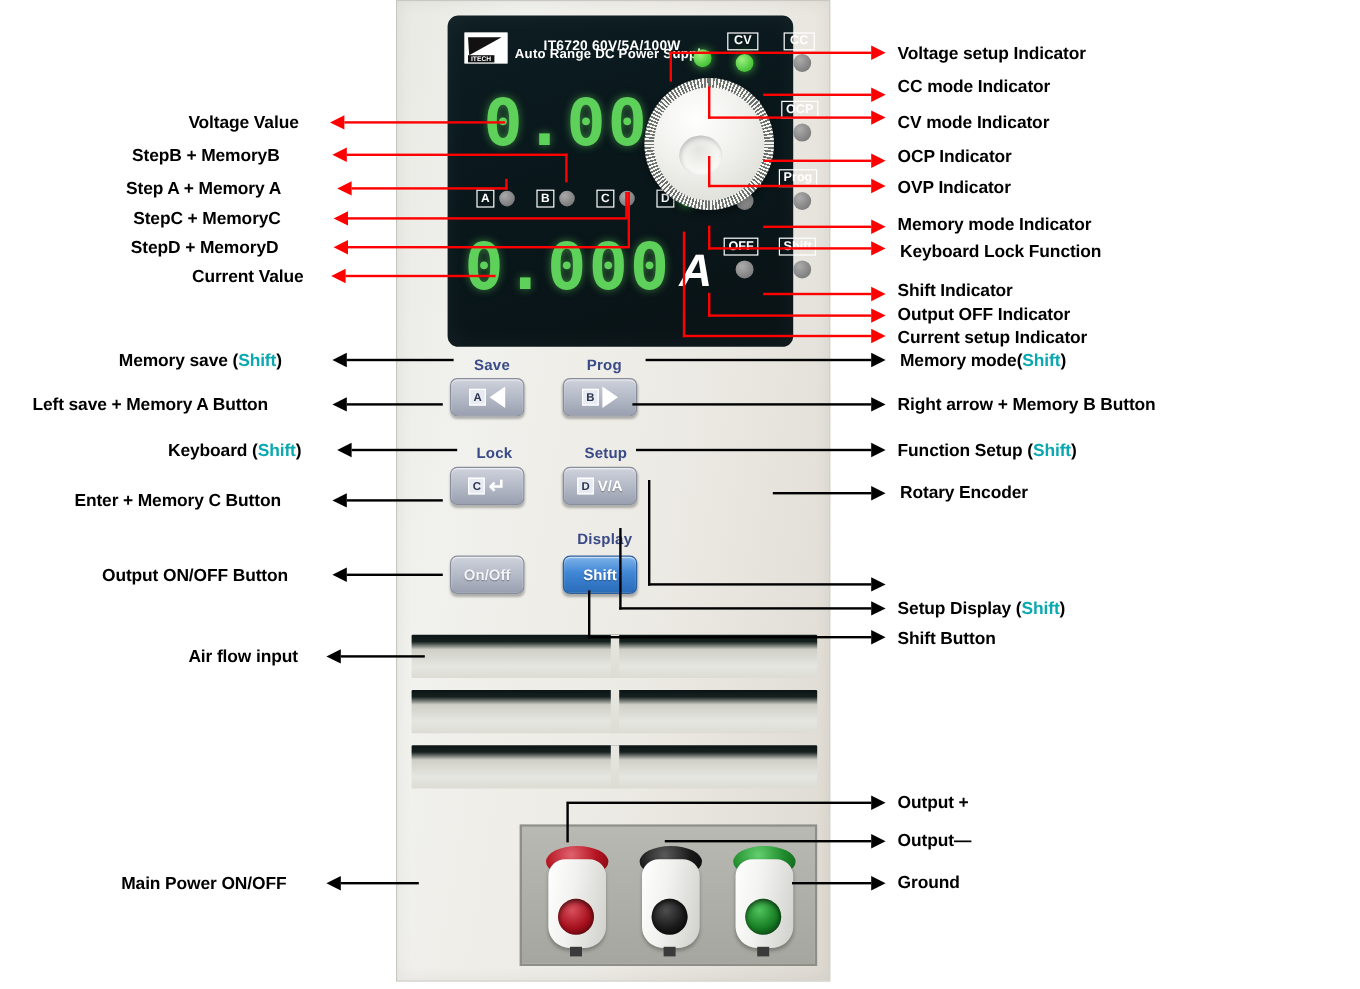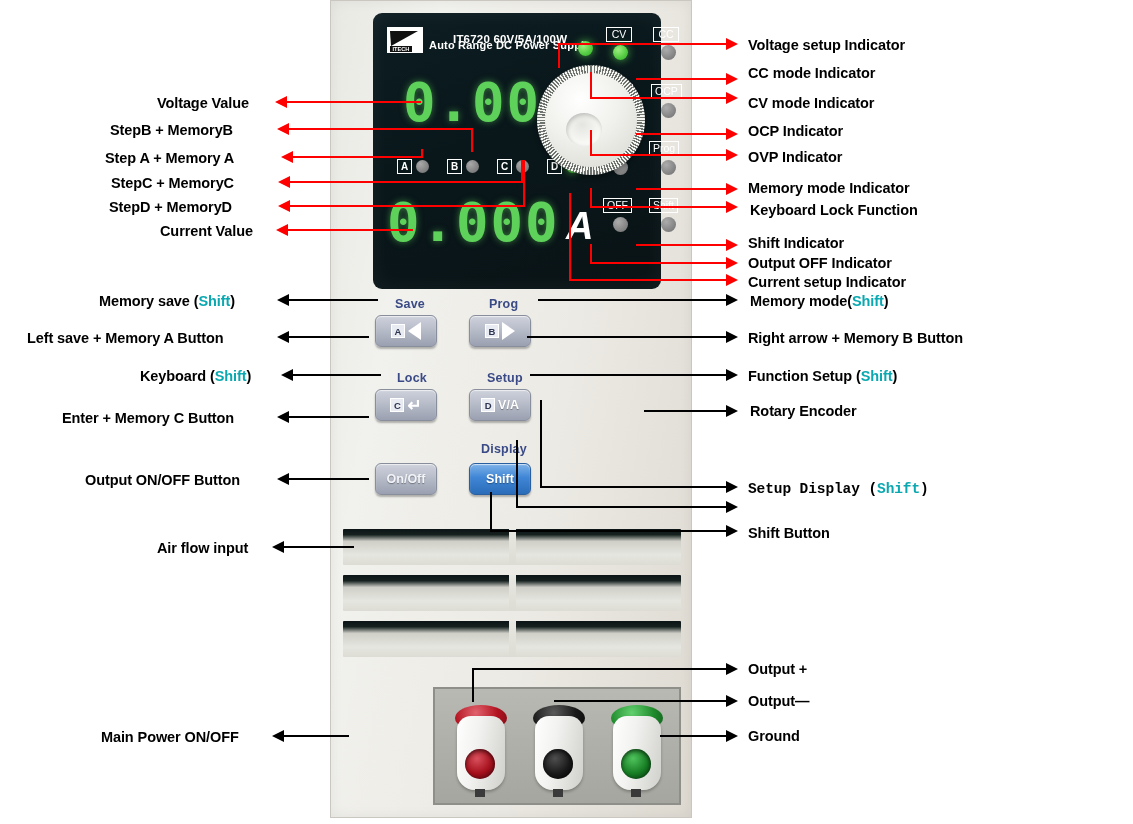--- a/index.html
+++ b/index.html
@@ -67,21 +67,21 @@
     display:inline-block; width:13px; height:13px; border-radius:50%;
     vertical-align:middle; margin-left:4px;
   }
   .led.on  { background:radial-gradient(circle at 35% 32%,#9cf07f,#4fc93f 62%,#3aa82d);
              box-shadow:0 0 7px rgba(90,220,80,.75); }
   .led.off { background:radial-gradient(circle at 35% 32%,#a9a9a9,#808080 65%,#6b6b6b); }
 
   
   .ind-tag {
     position:absolute; border:1.4px solid #ffffff; color:#ffffff;
-    font-size:10.5px; font-weight:normal; text-align:center;
+    font-size:10.5px; font-weight:bold; text-align:center;
     padding:1px 3px 1.5px; line-height:1; min-width:26px;
     font-family:"Liberation Sans", sans-serif;
   }
   .ind-led { position:absolute; width:15px; height:15px; border-radius:50%; }
   .ind-led.on  { background:radial-gradient(circle at 35% 32%,#9cf07f,#4fc93f 62%,#3aa82d);
                  box-shadow:0 0 8px rgba(90,220,80,.75); }
   .ind-led.off { background:radial-gradient(circle at 35% 32%,#acacac,#838383 65%,#6d6d6d); }
 
   
   .silk {
@@ -460,21 +460,21 @@
   <div class="arw right" style="left:726px; top:405px;"></div>
   <div class="lbl" style="left:750px; top:404px;"><span>Rotary Encoder</span></div>
 
   <div class="lead v" style="left:540px; top:400px; height:88px;"></div>
   <div class="lead h" style="left:540px; top:486px; width:186px;"></div>
   <div class="arw right" style="left:726px; top:481px;"></div>
 
   <div class="lead v" style="left:516px; top:440px; height:68px;"></div>
   <div class="lead h" style="left:516px; top:506px; width:210px;"></div>
   <div class="arw right" style="left:726px; top:501px;"></div>
-  <div class="lbl" style="left:748px; top:482px;font-family:Liberation Mono, monospace;"><span>Setup Display (</span><span class="sh">Shift</span><span>)</span></div>
+  <div class="lbl" style="left:748px; top:501px;"><span>Setup Display (</span><span class="sh">Shift</span><span>)</span></div>
 
   <div class="lead v" style="left:490px; top:492px; height:40px;"></div>
   <div class="lead h" style="left:490px; top:530px; width:236px;"></div>
   <div class="arw right" style="left:726px; top:525px;"></div>
   <div class="lbl" style="left:748px; top:526px;"><span>Shift Button</span></div>
 
   <div class="lead v" style="left:472px; top:670px; height:32px;"></div>
   <div class="lead h" style="left:472px; top:668px; width:254px;"></div>
   <div class="arw right" style="left:726px; top:663px;"></div>
   <div class="lbl" style="left:748px; top:662px;"><span>Output +</span></div>

